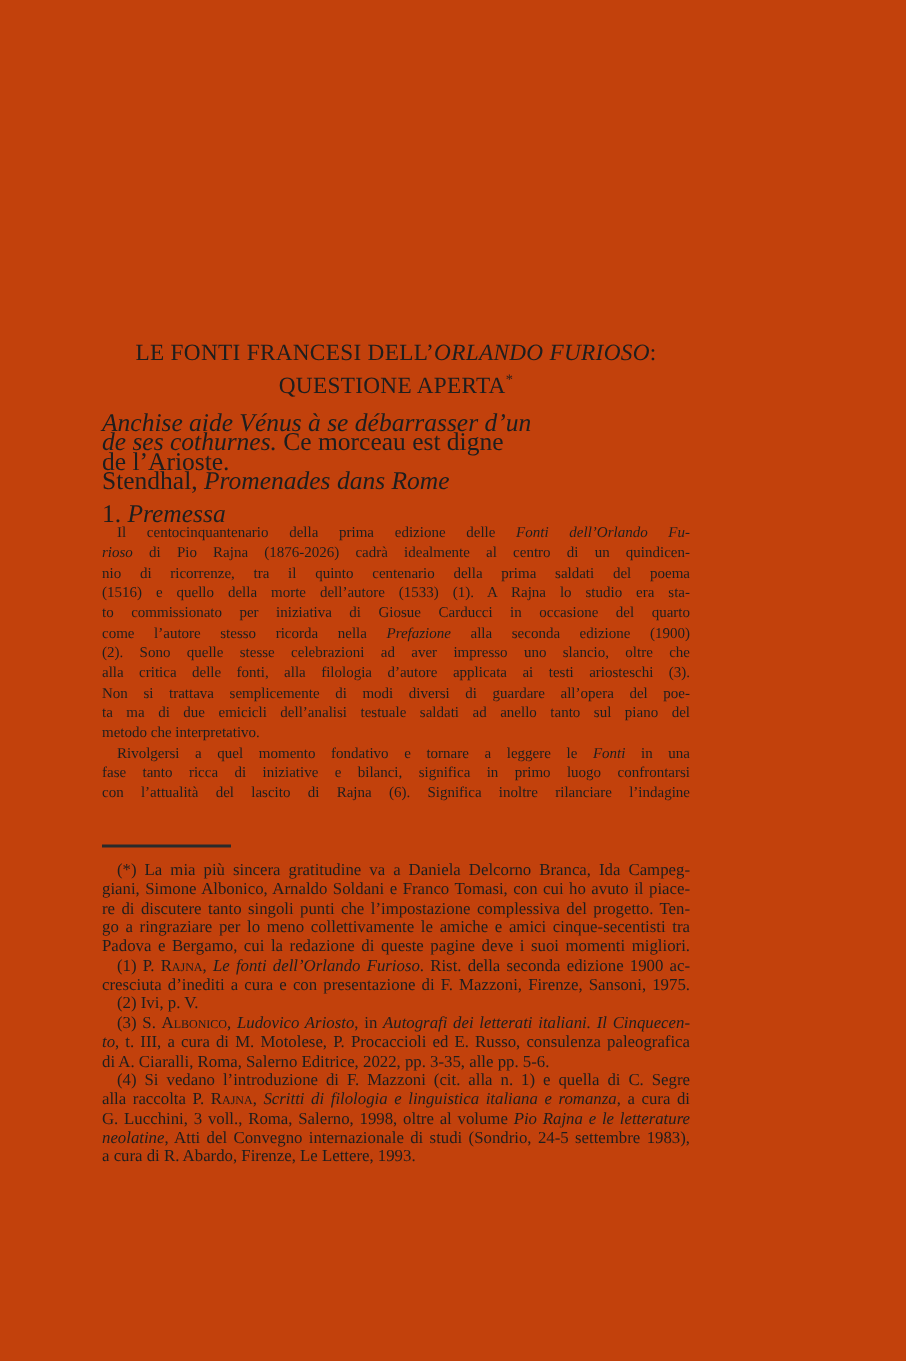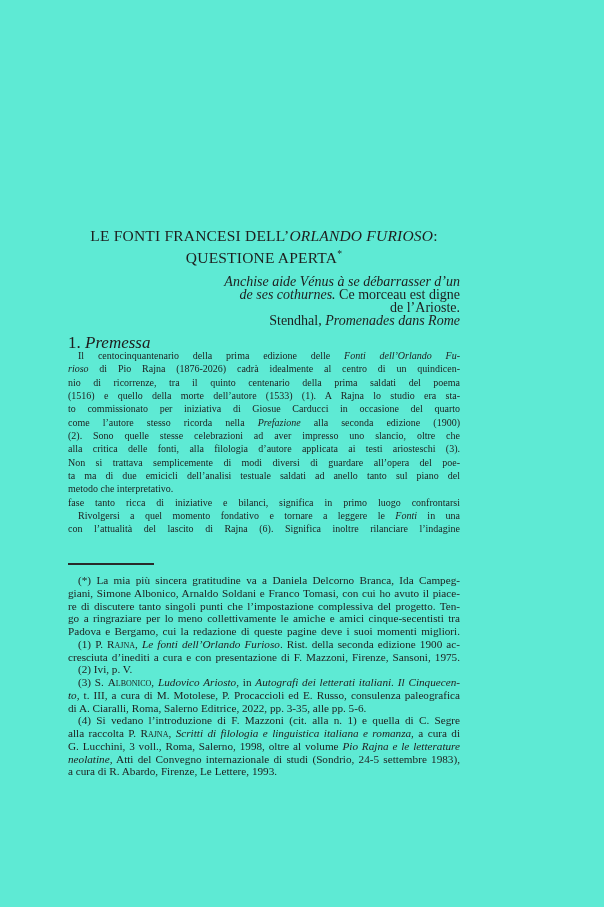--- a/index.html
+++ b/index.html
@@ -4,41 +4,41 @@
 <style>
   html, body {
     margin: 0;
     padding: 0;
     background: #ffffff;
   }
   .page {
     position: relative;
     width: 604px;
     height: 907px;
-    background: #5eead4;
+    background: #c2410c;
     font-family: "Liberation Serif", "DejaVu Serif", serif;
     color: #1e1e1e;
     overflow: hidden;
   }
   .col {
     position: absolute;
     left: 68px;
     width: 392px;
   }
   .title-block {
     top: 225px;
     text-align: center;
     font-size: 15.5px;
     line-height: 21.5px;
     letter-spacing: 0.2px;
   }
   .epigraph {
     top: 275px;
-    text-align: right;
-    font-size: 14px;
+    text-align: left;
+    font-size: 17px;
     line-height: 13.1px;
   }
   .section-heading {
     top: 336px;
     font-size: 17px;
     line-height: 13.35px;
   }
   .body-block {
     top: 349px;
     font-size: 10px;
@@ -100,22 +100,22 @@
       <div class="tline"><span class="it">rioso</span><span> di Pio Rajna (1876-2026) cadrà idealmente al centro di un quindicen-</span></div>
       <div class="tline"><span>nio di ricorrenze, tra il quinto centenario della prima saldati del poema</span></div>
       <div class="tline"><span>(1516) e quello della morte dell’autore (1533) (1). A Rajna lo studio era sta-</span></div>
       <div class="tline"><span>to commissionato per iniziativa di Giosue Carducci in occasione del quarto</span></div>
       <div class="tline"><span>come l’autore stesso ricorda nella </span><span class="it">Prefazione</span><span> alla seconda edizione (1900)</span></div>
       <div class="tline"><span>(2). Sono quelle stesse celebrazioni ad aver impresso uno slancio, oltre che</span></div>
       <div class="tline"><span>alla critica delle fonti, alla filologia d’autore applicata ai testi ariosteschi (3).</span></div>
       <div class="tline"><span>Non si trattava semplicemente di modi diversi di guardare all’opera del poe-</span></div>
       <div class="tline"><span>ta ma di due emicicli dell’analisi testuale saldati ad anello tanto sul piano del</span></div>
       <div class="tline nj"><span>metodo che interpretativo.</span></div>
+      <div class="tline ind"><span>Rivolgersi a quel momento fondativo e tornare a leggere le </span><span class="it">Fonti</span><span> in una</span></div>
       <div class="tline"><span>fase tanto ricca di iniziative e bilanci, significa in primo luogo confrontarsi</span></div>
-      <div class="tline ind"><span>Rivolgersi a quel momento fondativo e tornare a leggere le </span><span class="it">Fonti</span><span> in una</span></div>
       <div class="tline"><span>con l’attualità del lascito di Rajna (6). Significa inoltre rilanciare l’indagine</span></div>
     </div>
 
   <div class="footnote-rule"></div>
 
   <div class="col footnotes-block">
       <div class="tline ind"><span>(*) La mia più sincera gratitudine va a Daniela Delcorno Branca, Ida Campeg-</span></div>
       <div class="tline"><span>giani, Simone Albonico, Arnaldo Soldani e Franco Tomasi, con cui ho avuto il piace-</span></div>
       <div class="tline"><span>re di discutere tanto singoli punti che l’impostazione complessiva del progetto. Ten-</span></div>
       <div class="tline"><span>go a ringraziare per lo meno collettivamente le amiche e amici cinque-secentisti tra</span></div>

